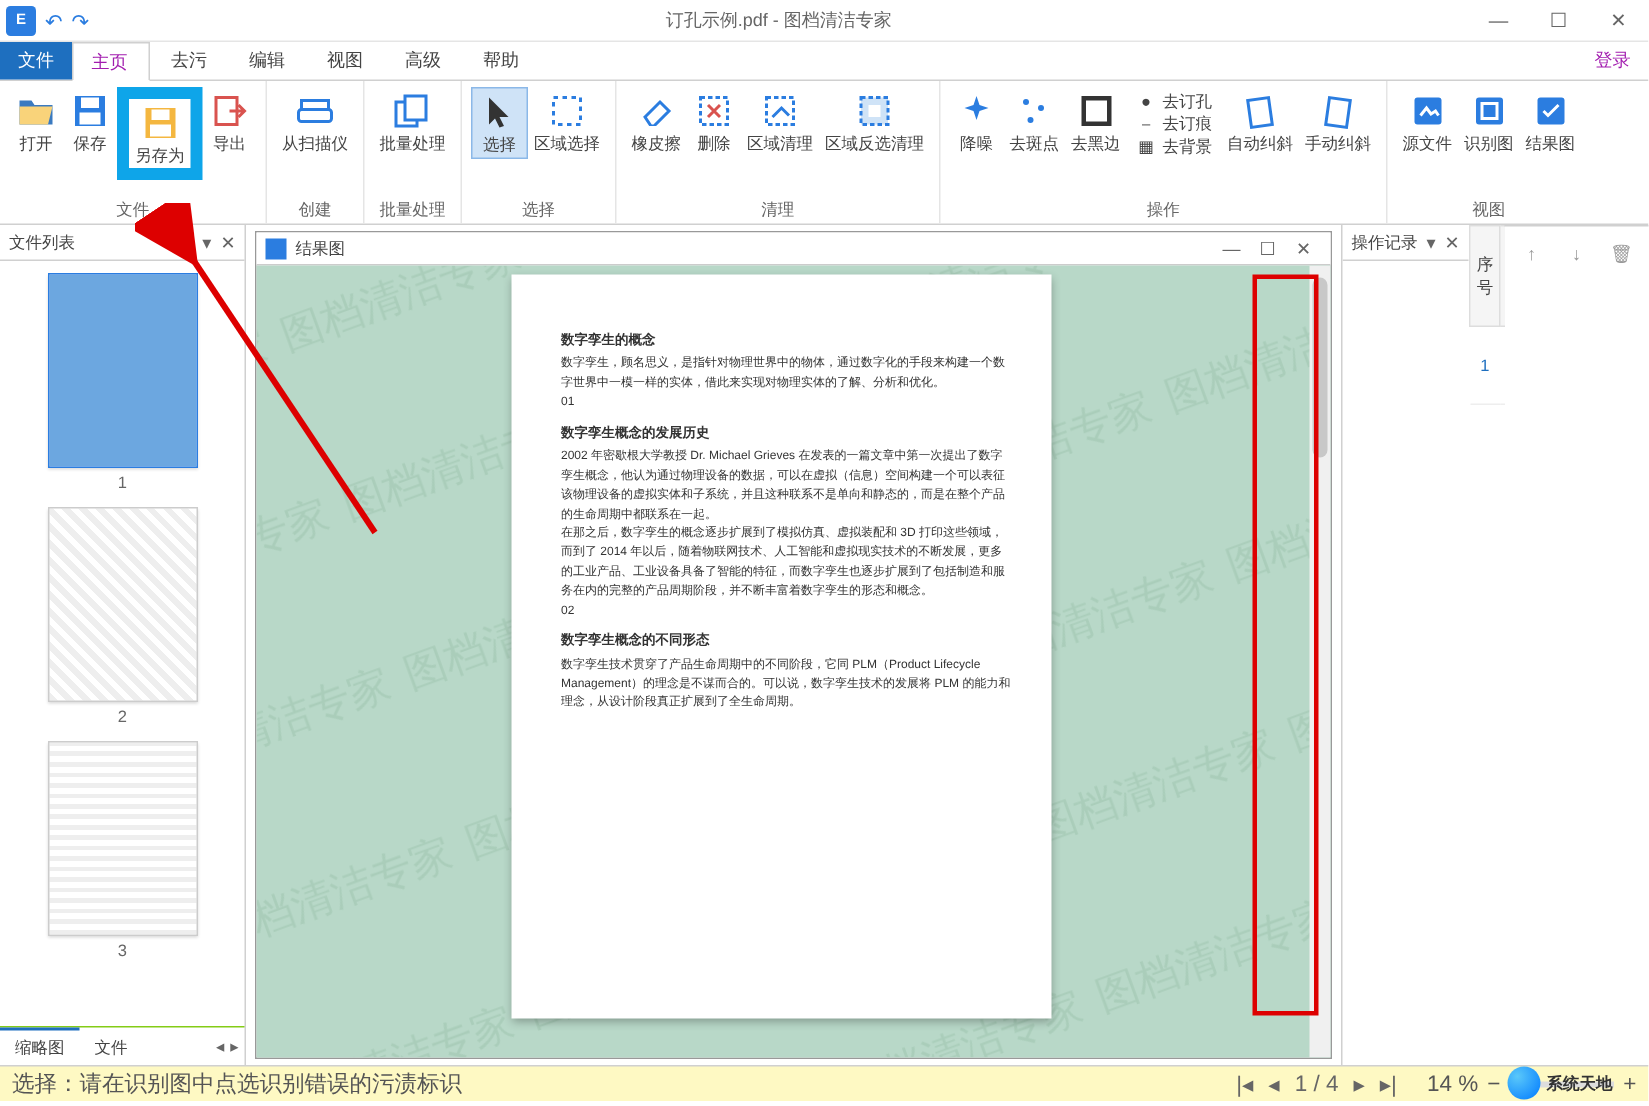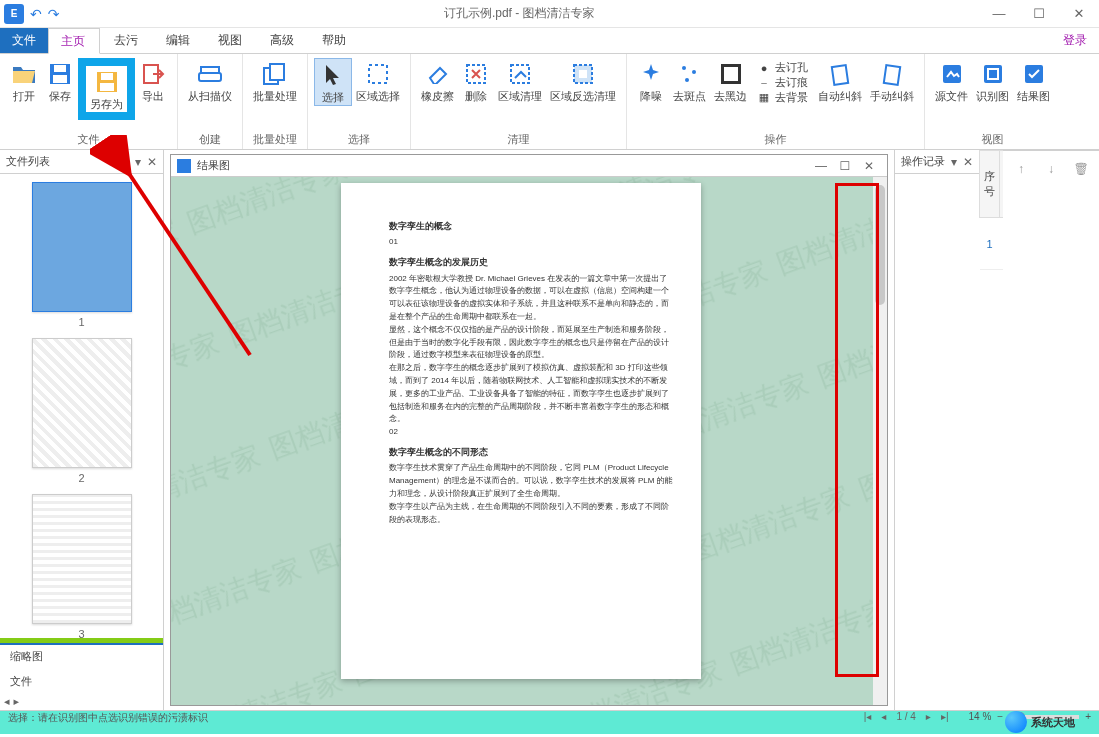--- a/index.html
+++ b/index.html
@@ -40,56 +40,56 @@
 .mainarea { display:flex; height:560px; }
 .leftpanel { width:164px; border-right:1px solid #d0d0d0; display:flex; flex-direction:column; }
 .panelhdr { height:24px; display:flex; align-items:center; padding:0 6px; border-bottom:1px solid #d0d0d0; font-size:11px; color:#444; }
 .panelhdr .pspacer { flex:1; }
 .panelhdr .pico { font-size:12px; color:#666; margin-left:6px; cursor:pointer; }
 .thumbs { flex:1; overflow:auto; padding:8px; }
 .thumb { margin-bottom:10px; text-align:center; }
 .thumb .page { width:100px; height:130px; margin:0 auto 4px; border:1px solid #ccc; background:#fff; box-shadow:0 1px 2px rgba(0,0,0,0.15); }
 .thumb.sel .page { border:1px solid #2b7de0; }
 .thumb .num { font-size:11px; color:#666; }
-.bottabs { display:flex; border-top:5px solid #84cc16;flex-direction:column; }
+.bottabs { display:flex; border-top:1px solid #84cc16; }
 .bottabs .btab { flex:0 0 auto; padding:4px 10px; font-size:11px; color:#444; border-top:2px solid transparent; cursor:pointer; }
 .bottabs .btab.active { border-top:2px solid #1e6fbf; }
 .bottabs .bspacer { flex:1; }
 .bottabs .barrows { display:flex; gap:4px; padding:2px 4px; align-items:center; }
 .bottabs .barrows span { color:#666; font-size:11px; }
 
 
 .centerpanel { flex:1; position:relative; background:#fff; border-right:1px solid #d0d0d0; }
 .docwin { position:absolute; left:6px; top:4px; right:6px; bottom:4px; border:1px solid #999; display:flex; flex-direction:column; }
 .docwin .dwtitle { height:22px; display:flex; align-items:center; padding:0 6px; border-bottom:1px solid #ccc; background:#fff; }
 .docwin .dwtitle .dwico { width:14px; height:14px; background:#2b7de0; margin-right:6px; }
 .docwin .dwtitle .dwtxt { font-size:11px; color:#444; }
 .docwin .dwtitle .dwsp { flex:1; }
 .docwin .dwtitle .dwbtn { width:24px; text-align:center; color:#666; font-size:12px; cursor:pointer; }
 .docwin .dwbody { flex:1; background:#b8d8c8; position:relative; overflow:hidden; }
-.pageview { position:absolute; left:170px; top:6px; width:360px; height:496px; background:#fff; box-shadow:0 2px 6px rgba(0,0,0,0.3); padding:30px 26px 20px 48px; overflow:hidden; }
+.pageview { position:absolute; left:170px; top:6px; width:360px; height:496px; background:#fff; box-shadow:0 2px 6px rgba(0,0,0,0.3); padding:30px 26px 20px 33px; overflow:hidden; }
 .watermark { position:absolute; left:0; right:0; top:0; bottom:0; pointer-events:none; }
 .pageview .bodytext { position:relative; z-index:2; font-size:8px; line-height:1.6; color:#333; }
 .pageview h5 { font-size:9px; font-weight:bold; margin:6px 0 3px; }
 .redbox { position:absolute; right:8px; top:6px; width:44px; height:494px; border:3px solid #d00; z-index:3; }
 .scrollv { position:absolute; right:0; top:0; width:14px; bottom:0; background:#f0f0f0; }
 .scrollv .sthumb { position:absolute; left:2px; right:2px; top:8px; height:120px; background:#c8c8c8; border-radius:5px; }
 
 
 .rightpanel { width:204px; display:flex; flex-direction:row; }
 .histtbl { flex:1; overflow:auto; }
 .histtbl table { width:100%; border-collapse:collapse; font-size:11px; }
 .histtbl th { background:#f5f5f5; border:1px solid #ddd; padding:3px 4px; font-weight:normal; color:#444; text-align:center; }
 .histtbl td { border-bottom:1px solid #eee; padding:3px 4px; }
 .histtbl .hlink { color:#1e6fbf; cursor:pointer; }
 .rightbot { height:36px; border-top:1px solid #d0d0d0; display:flex; align-items:center; justify-content:flex-end; gap:6px; padding:0 6px; }
 .rightbot .rb { width:24px; height:24px; display:flex; align-items:center; justify-content:center; color:#999; cursor:pointer; }
 
 
-.statusbar { height:24px; border-top:1px solid #d0d0d0; display:flex; align-items:flex-start; padding:0 8px; font-size:10px; color:#555; background:#5eead4; }
+.statusbar { height:24px; border-top:1px solid #d0d0d0; display:flex; align-items:center; padding:0 8px; font-size:15px; color:#555; background:#fef9c3; }
 .statusbar .ssp { flex:1; }
 .statusbar .pager { display:flex; gap:10px; align-items:center; color:#666; }
 .statusbar .zoom { display:flex; align-items:center; gap:6px; margin-left:20px; }
 .statusbar .zoom .track { width:70px; height:4px; background:#ddd; position:relative; }
 .statusbar .zoom .track .dot { position:absolute; left:6px; top:-3px; width:10px; height:10px; background:#888; border-radius:50%; }
 
 
 .arrow { position:absolute; left:90px; top:135px; z-index:20; pointer-events:none; }
 
 
@@ -414,29 +414,28 @@
           <defs>
               <pattern id="wm" width="180" height="120" patternUnits="userSpaceOnUse" patternTransform="rotate(-20)">
             <text x="0" y="60" font-size="28" fill="#9fc4af" opacity="0.55">图档清洁专家</text>
           </pattern>
             </defs>
           <rect width="100%" height="100%" fill="url(#wm)"></rect>
         </svg>
         <div class="pageview">
           <div class="bodytext">
             <h5>数字孪生的概念</h5>
+            <p>数字孪生，顾名思义，是指针对物理世界中的物体，通过数字化的手段来构建一个数字世界中一模一样的实体，借此来实现对物理实体的了解、分析和优化。</p>
             <p>01</p>
             <h5>数字孪生概念的发展历史</h5>
             <p>2002 年密歇根大学教授 Dr. Michael Grieves 在发表的一篇文章中第一次提出了数字孪生概念，他认为通过物理设备的数据，可以在虚拟（信息）空间构建一个可以表征该物理设备的虚拟实体和子系统，并且这种联系不是单向和静态的，而是在整个产品的生命周期中都联系在一起。</p>
-            <p>显然，这个概念不仅仅指的是产品的设计阶段，而延展至生产制造和服务阶段，但是由于当时的数字化手段有限，因此数字孪生的概念也只是停留在产品的设计阶段，通过数字模型来表征物理设备的原型。</p>
             <p>在那之后，数字孪生的概念逐步扩展到了模拟仿真、虚拟装配和 3D 打印这些领域，而到了 2014 年以后，随着物联网技术、人工智能和虚拟现实技术的不断发展，更多的工业产品、工业设备具备了智能的特征，而数字孪生也逐步扩展到了包括制造和服务在内的完整的产品周期阶段，并不断丰富着数字孪生的形态和概念。</p>
             <p>02</p>
             <h5>数字孪生概念的不同形态</h5>
             <p>数字孪生技术贯穿了产品生命周期中的不同阶段，它同 PLM（Product Lifecycle Management）的理念是不谋而合的。可以说，数字孪生技术的发展将 PLM 的能力和理念，从设计阶段真正扩展到了全生命周期。</p>
-            <p>数字孪生以产品为主线，在生命周期的不同阶段引入不同的要素，形成了不同阶段的表现形态。</p>
           </div>
         </div>
         <div class="redbox"></div>
         <div class="scrollv">
             <div class="sthumb"></div>
           </div>
       </div>
     </div>
   </div>
 

